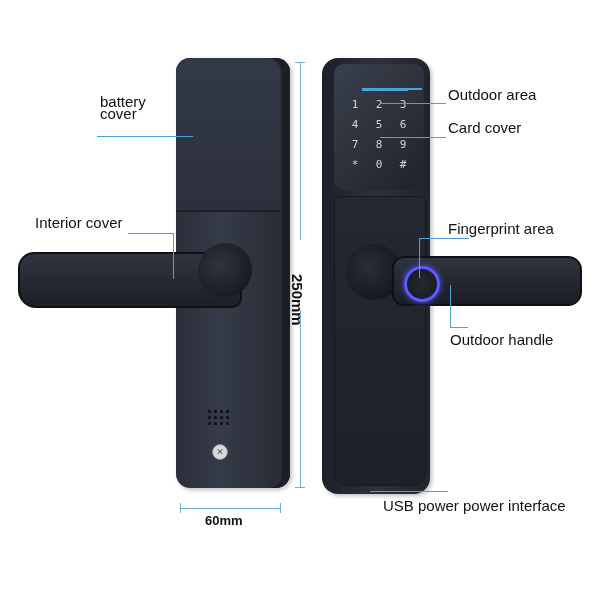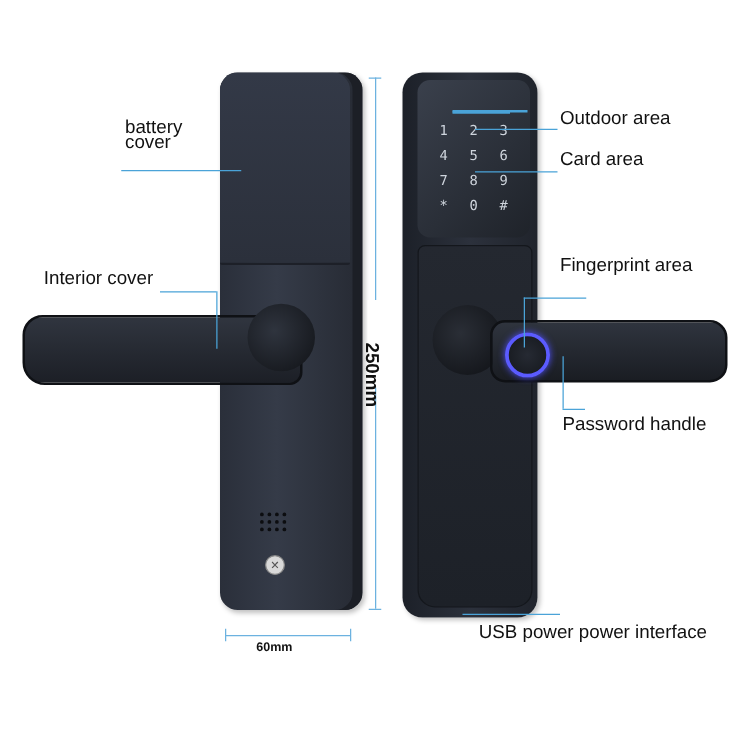--- a/index.html
+++ b/index.html
@@ -23,21 +23,21 @@
   .key { position:absolute; width:18px; font-size:11px; color:#cfd5dd; text-align:center; font-family:"DejaVu Sans Mono", monospace; }
   .right-lower { left:334px; top:196px; width:90px; height:288px; border-radius:6px 6px 14px 14px; background:linear-gradient(180deg,#242830,#1d2128); border:1px solid #14171c; }
   .right-rose { left:346px; top:244px; width:56px; height:56px; border-radius:50%; background:radial-gradient(circle at 40% 40%,#2a2e36,#0e1014); }
   .right-handle { left:392px; top:256px; width:186px; height:46px; border-radius:12px 14px 14px 12px; background:linear-gradient(180deg,#2f343e,#1a1d23); border:2px solid #0f1115; }
   .fp { left:404px; top:266px; width:30px; height:30px; border-radius:50%; border:3px solid #5b5bff; box-shadow:0 0 6px #5050ff; background:radial-gradient(circle,#262a33,#15181d); }
   .dim-v { left:300px; top:62px; width:1px; height:425px; background:#6cb2e0; }
   .dim-v-cap { width:10px; height:1px; background:#6cb2e0; left:295px; }
   .dim-h { left:180px; top:508px; width:100px; height:1px; background:#6cb2e0; }
   .dim-h-cap { width:1px; height:10px; background:#6cb2e0; top:503px; }
   .dim-text-v { left:306px; top:274px; transform-origin:left top; transform:rotate(90deg); font-size:15px; font-weight:bold; white-space:nowrap; }
-  .dim-text-h { left:205px; top:513px; font-size:10px; font-weight:bold;text-align:center; }
+  .dim-text-h { left:205px; top:513px; font-size:13px; font-weight:bold;text-align:center; }
 </style>
 </head>
 <body>
 
 <div class="abs left-body"></div>
 <div class="abs battery-cover"></div>
 <div class="abs left-handle"></div>
 <div class="abs left-rose"></div>
 <div class="abs speaker">
   <span style="left:0;top:0"></span>
@@ -98,16 +98,16 @@
 <div class="line" style="left:419px;top:238px;width:50px;height:1px"></div>
 <div class="line" style="left:419px;top:238px;width:1px;height:40px"></div>
 <div class="line" style="left:450px;top:285px;width:1px;height:42px"></div>
 <div class="line" style="left:450px;top:327px;width:18px;height:1px"></div>
 <div class="line" style="left:370px;top:491px;width:78px;height:1px"></div>
 
 <div class="label" style="left:100px;top:93px">battery</div>
 <div class="label" style="left:100px;top:105px">cover</div>
 <div class="label" style="left:35px;top:214px">Interior cover</div>
 <div class="label" style="left:448px;top:86px">Outdoor area</div>
-<div class="label" style="left:448px;top:119px">Card area</div>
-<div class="label" style="left:448px;top:204px">Fingerprint area</div>
-<div class="label" style="left:450px;top:331px">Password handle</div>
+<div class="label" style="left:448px;top:119px">Card cover</div>
+<div class="label" style="left:448px;top:220px">Fingerprint area</div>
+<div class="label" style="left:450px;top:331px">Outdoor handle</div>
 <div class="label" style="left:383px;top:497px">USB power power interface</div>
 
 </body></html>

